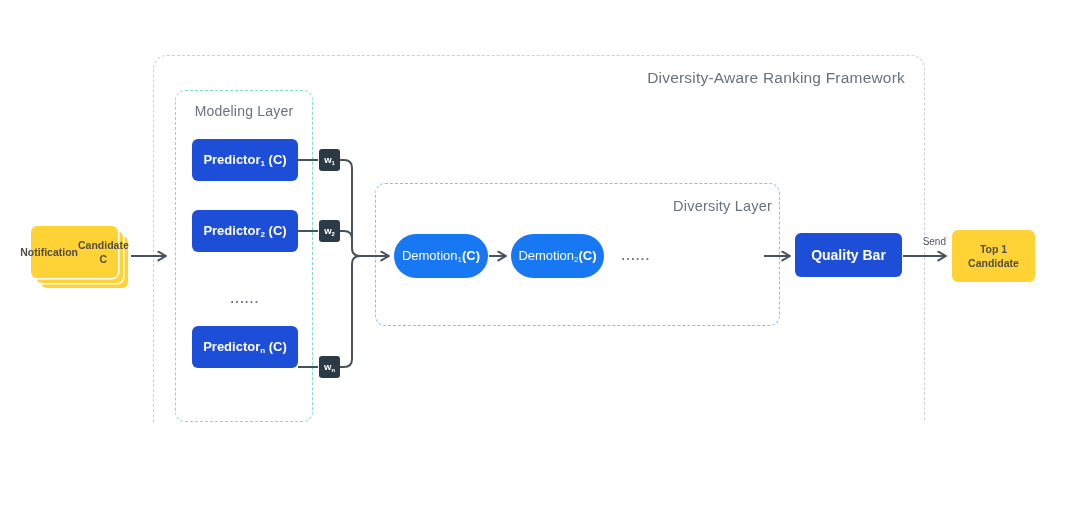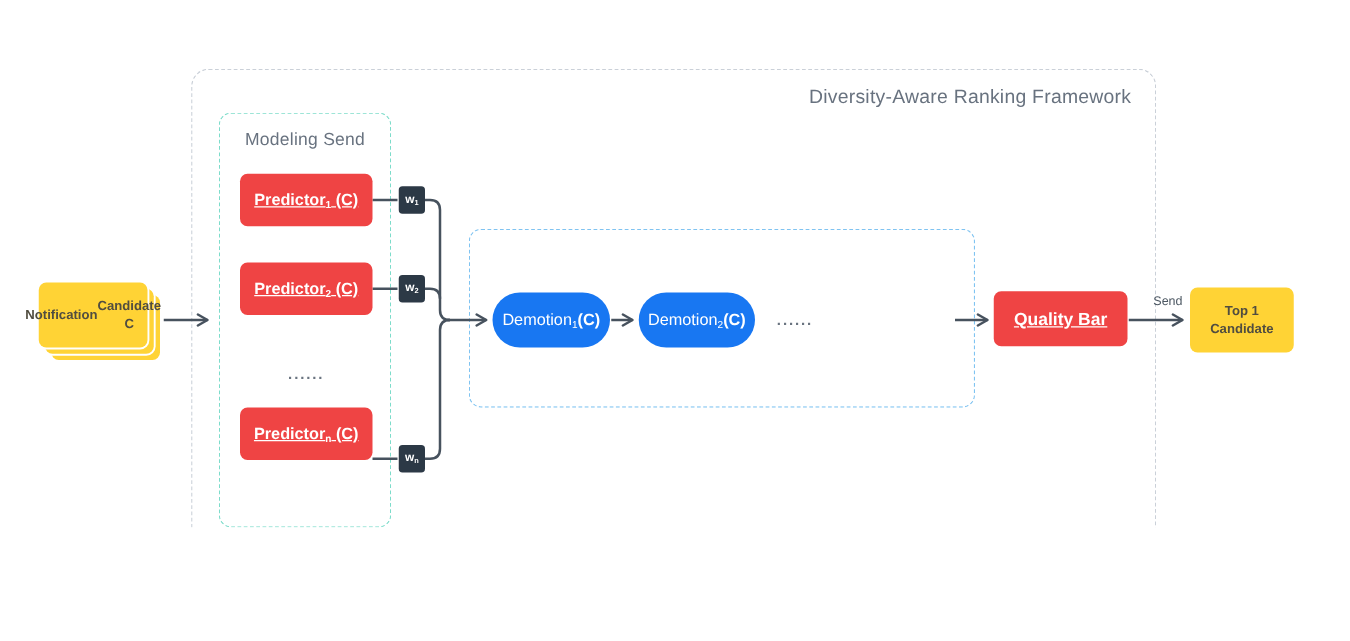--- a/index.html
+++ b/index.html
@@ -13,21 +13,21 @@
   .framework-box{left:153px;top:55px;width:772px;height:402px;border:1.5px dashed #CAD0D8;border-radius:14px;z-index:0;}
   .modeling-box{left:175px;top:90px;width:138px;height:332px;border:1.5px dashed #7CDCCA;border-radius:10px;z-index:0;}
   .diversity-box{left:375px;top:183px;width:405px;height:143px;border:1.5px dashed #7FC3F1;border-radius:10px;z-index:0;}
   
   .layer-label{color:#68727F;font-weight:500;letter-spacing:.2px;z-index:2;}
   .framework-title{left:560px;top:69px;width:345px;text-align:right;font-size:15.5px;}
   .modeling-title{left:175px;top:103px;width:138px;text-align:center;font-size:14px;}
   .diversity-title{left:562px;top:198px;width:210px;text-align:right;font-size:14.5px;}
   
   .node{display:flex;align-items:center;justify-content:center;color:#fff;z-index:2;white-space:nowrap;}
-  .teal{background:#ef4444;border-radius:6px;text-decoration:underline;}
+  .teal{background:#1d4ed8;border-radius:6px;}
   .blue{background:#1877F2;border-radius:7px;}
   .predictor{left:192px;width:106px;height:42px;font-size:13px;font-weight:600;}
   .p1{top:139px;} .p2{top:210px;} .pn{top:326px;}
   .demotion{top:234px;height:44px;font-size:13px;font-weight:500;border-radius:22px;}
   .d1{left:394px;width:94px;} .d2{left:511px;width:93px;} .dm{left:667px;width:96px;}
   .demotion .sfx{font-weight:700;}
   .sfx{white-space:pre;}
   sub{font-size:.62em;line-height:1;vertical-align:-0.28em;}
   .wbox{left:319px;width:21px;height:22px;background:#2C3946;border-radius:3px;color:#fff;
         display:flex;align-items:center;justify-content:center;font-size:9.5px;font-weight:600;z-index:2;}
@@ -71,23 +71,24 @@
       <path d="M489,256 H506" marker-end="url(#arrow)"></path>
       <path d="M764,256 H790" marker-end="url(#arrow)"></path>
       <path d="M903,256 H946" marker-end="url(#arrow)"></path>
     </g>
   </svg>
 
   <div class="abs framework-box"></div>
   <div class="abs layer-label framework-title">Diversity-Aware Ranking Framework</div>
 
   <div class="abs modeling-box"></div>
-  <div class="abs layer-label modeling-title">Modeling Send</div>
+  <div class="abs layer-label modeling-title">Modeling Layer</div>
 
   <div class="abs diversity-box"></div>
+  <div class="abs layer-label diversity-title">Diversity Layer</div>
 
   <div class="abs input-stack">
     <div class="layer ycard back2"></div>
     <div class="layer ycard back1"></div>
     <div class="layer ycard front ytext">
       <span class="tline">Notification</span>
       <span class="tline">Candidate C</span>
     </div>
   </div>
 

